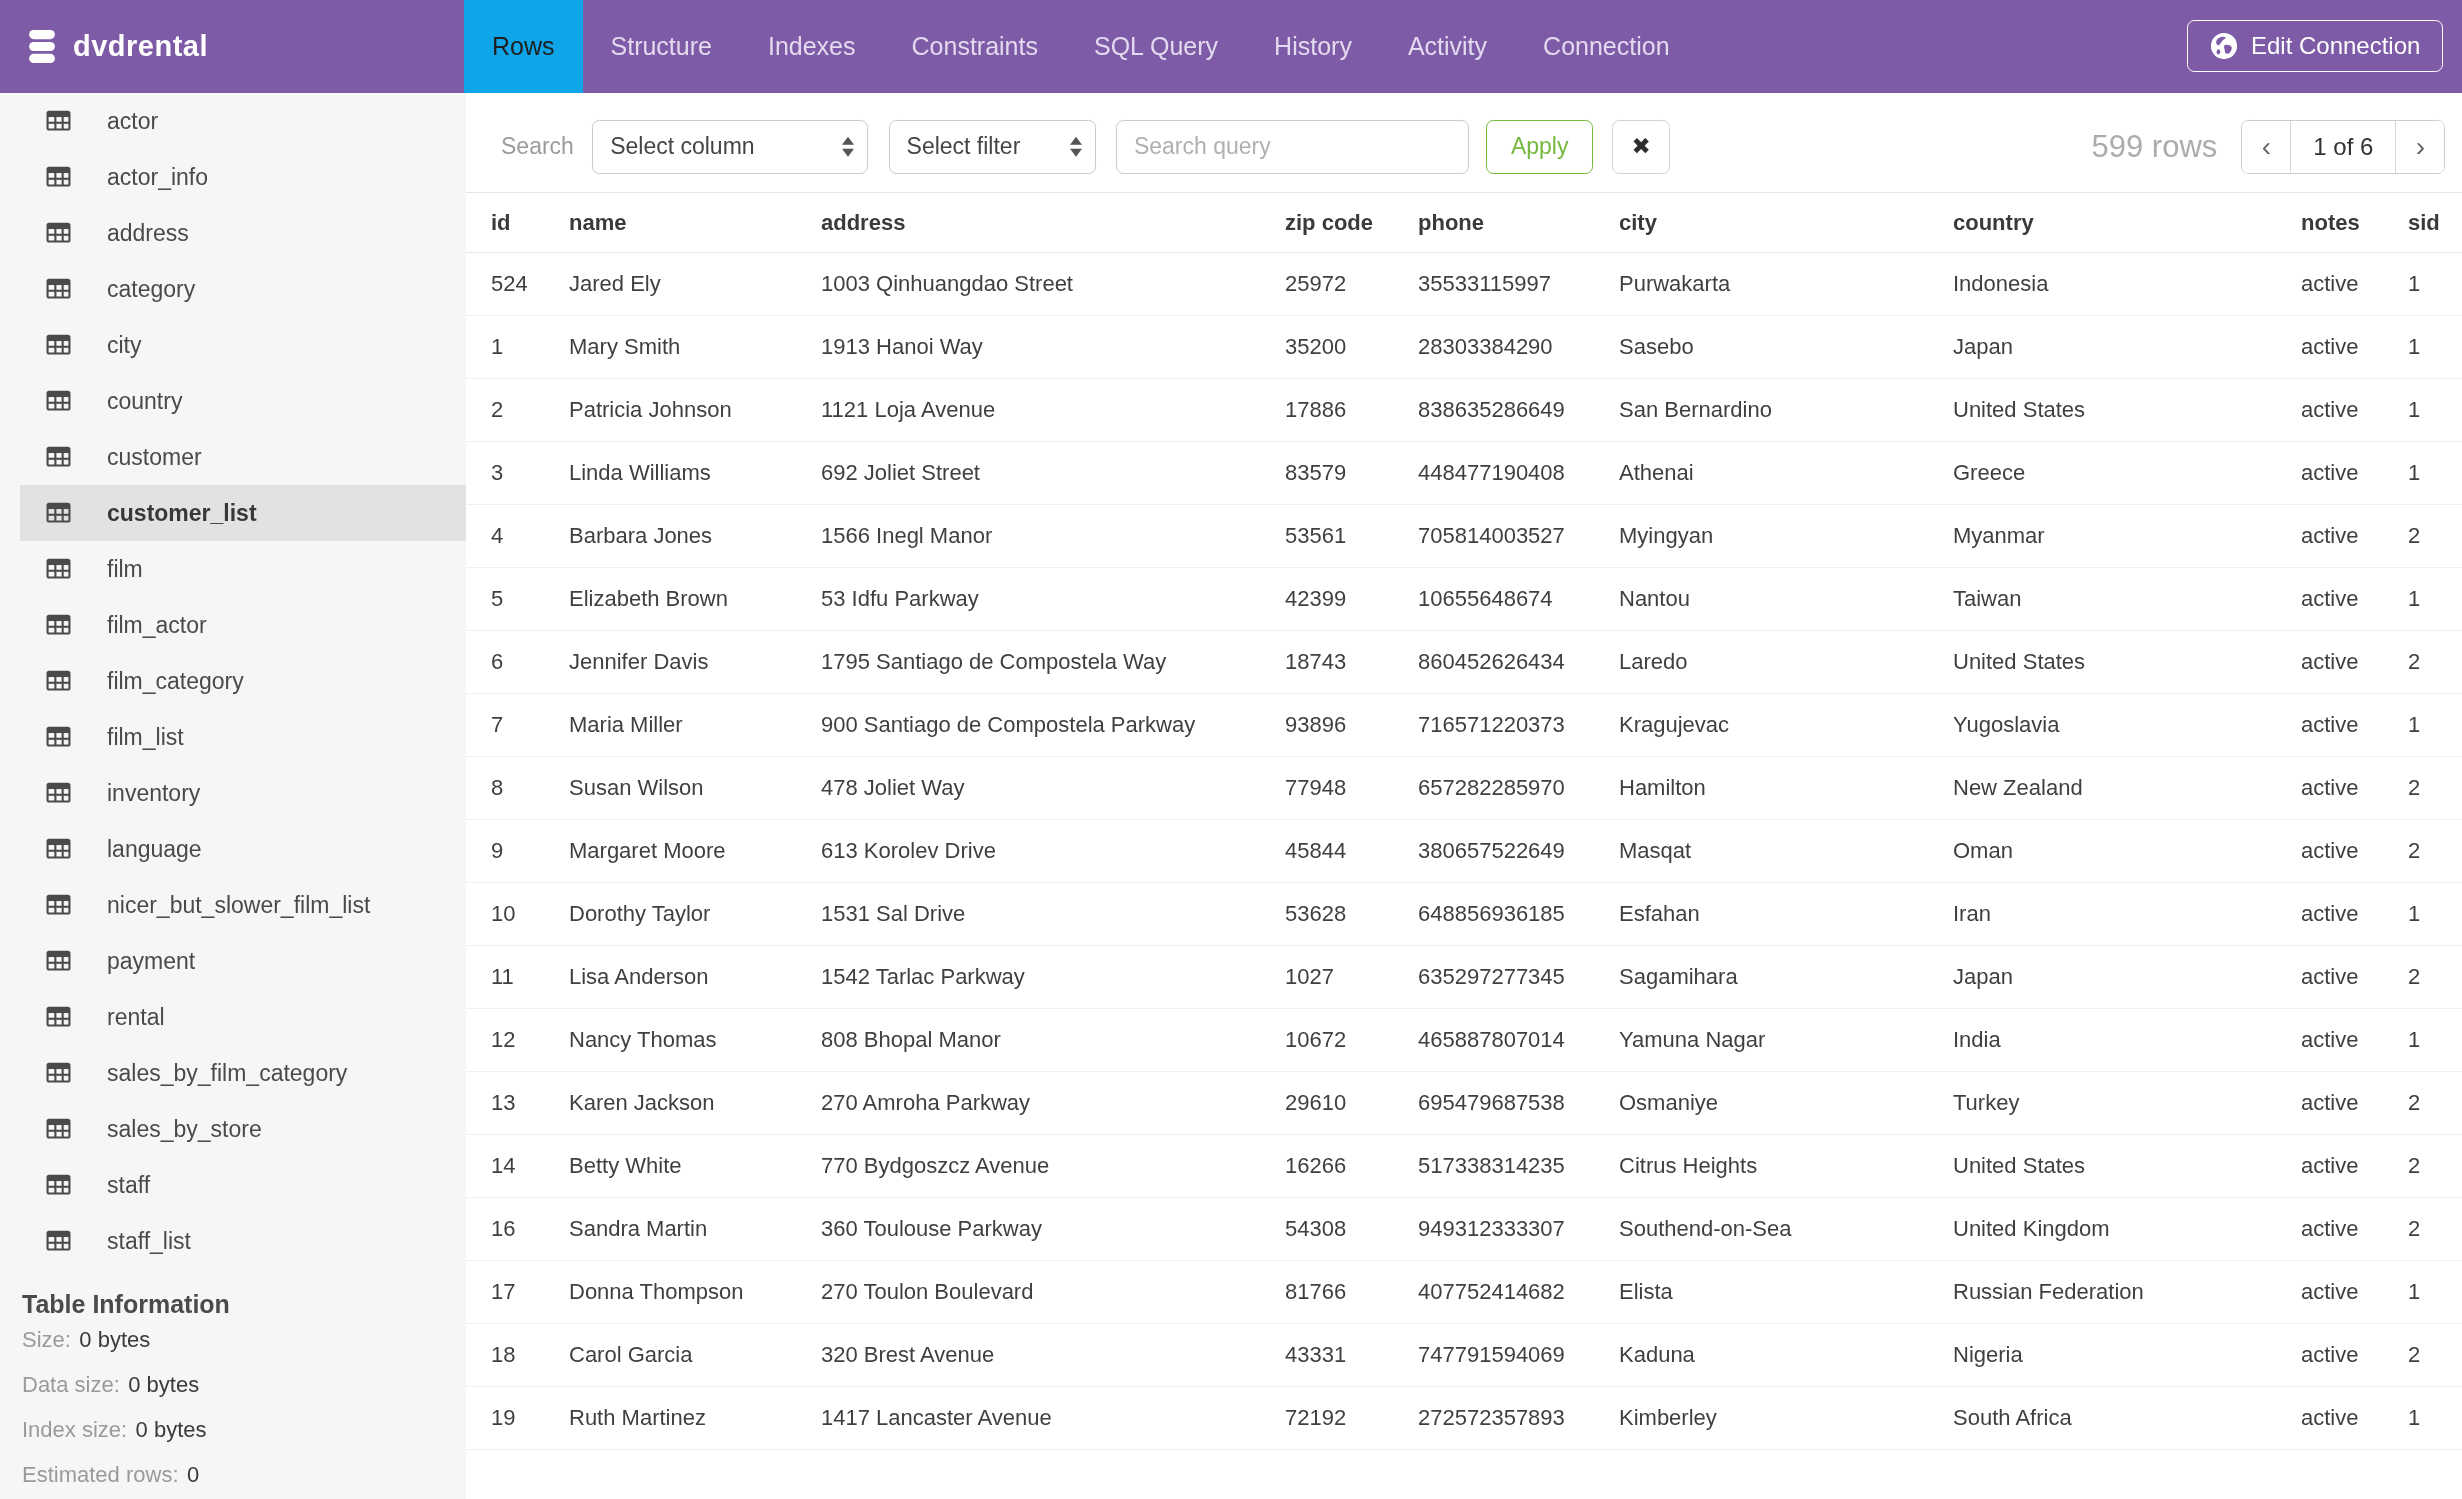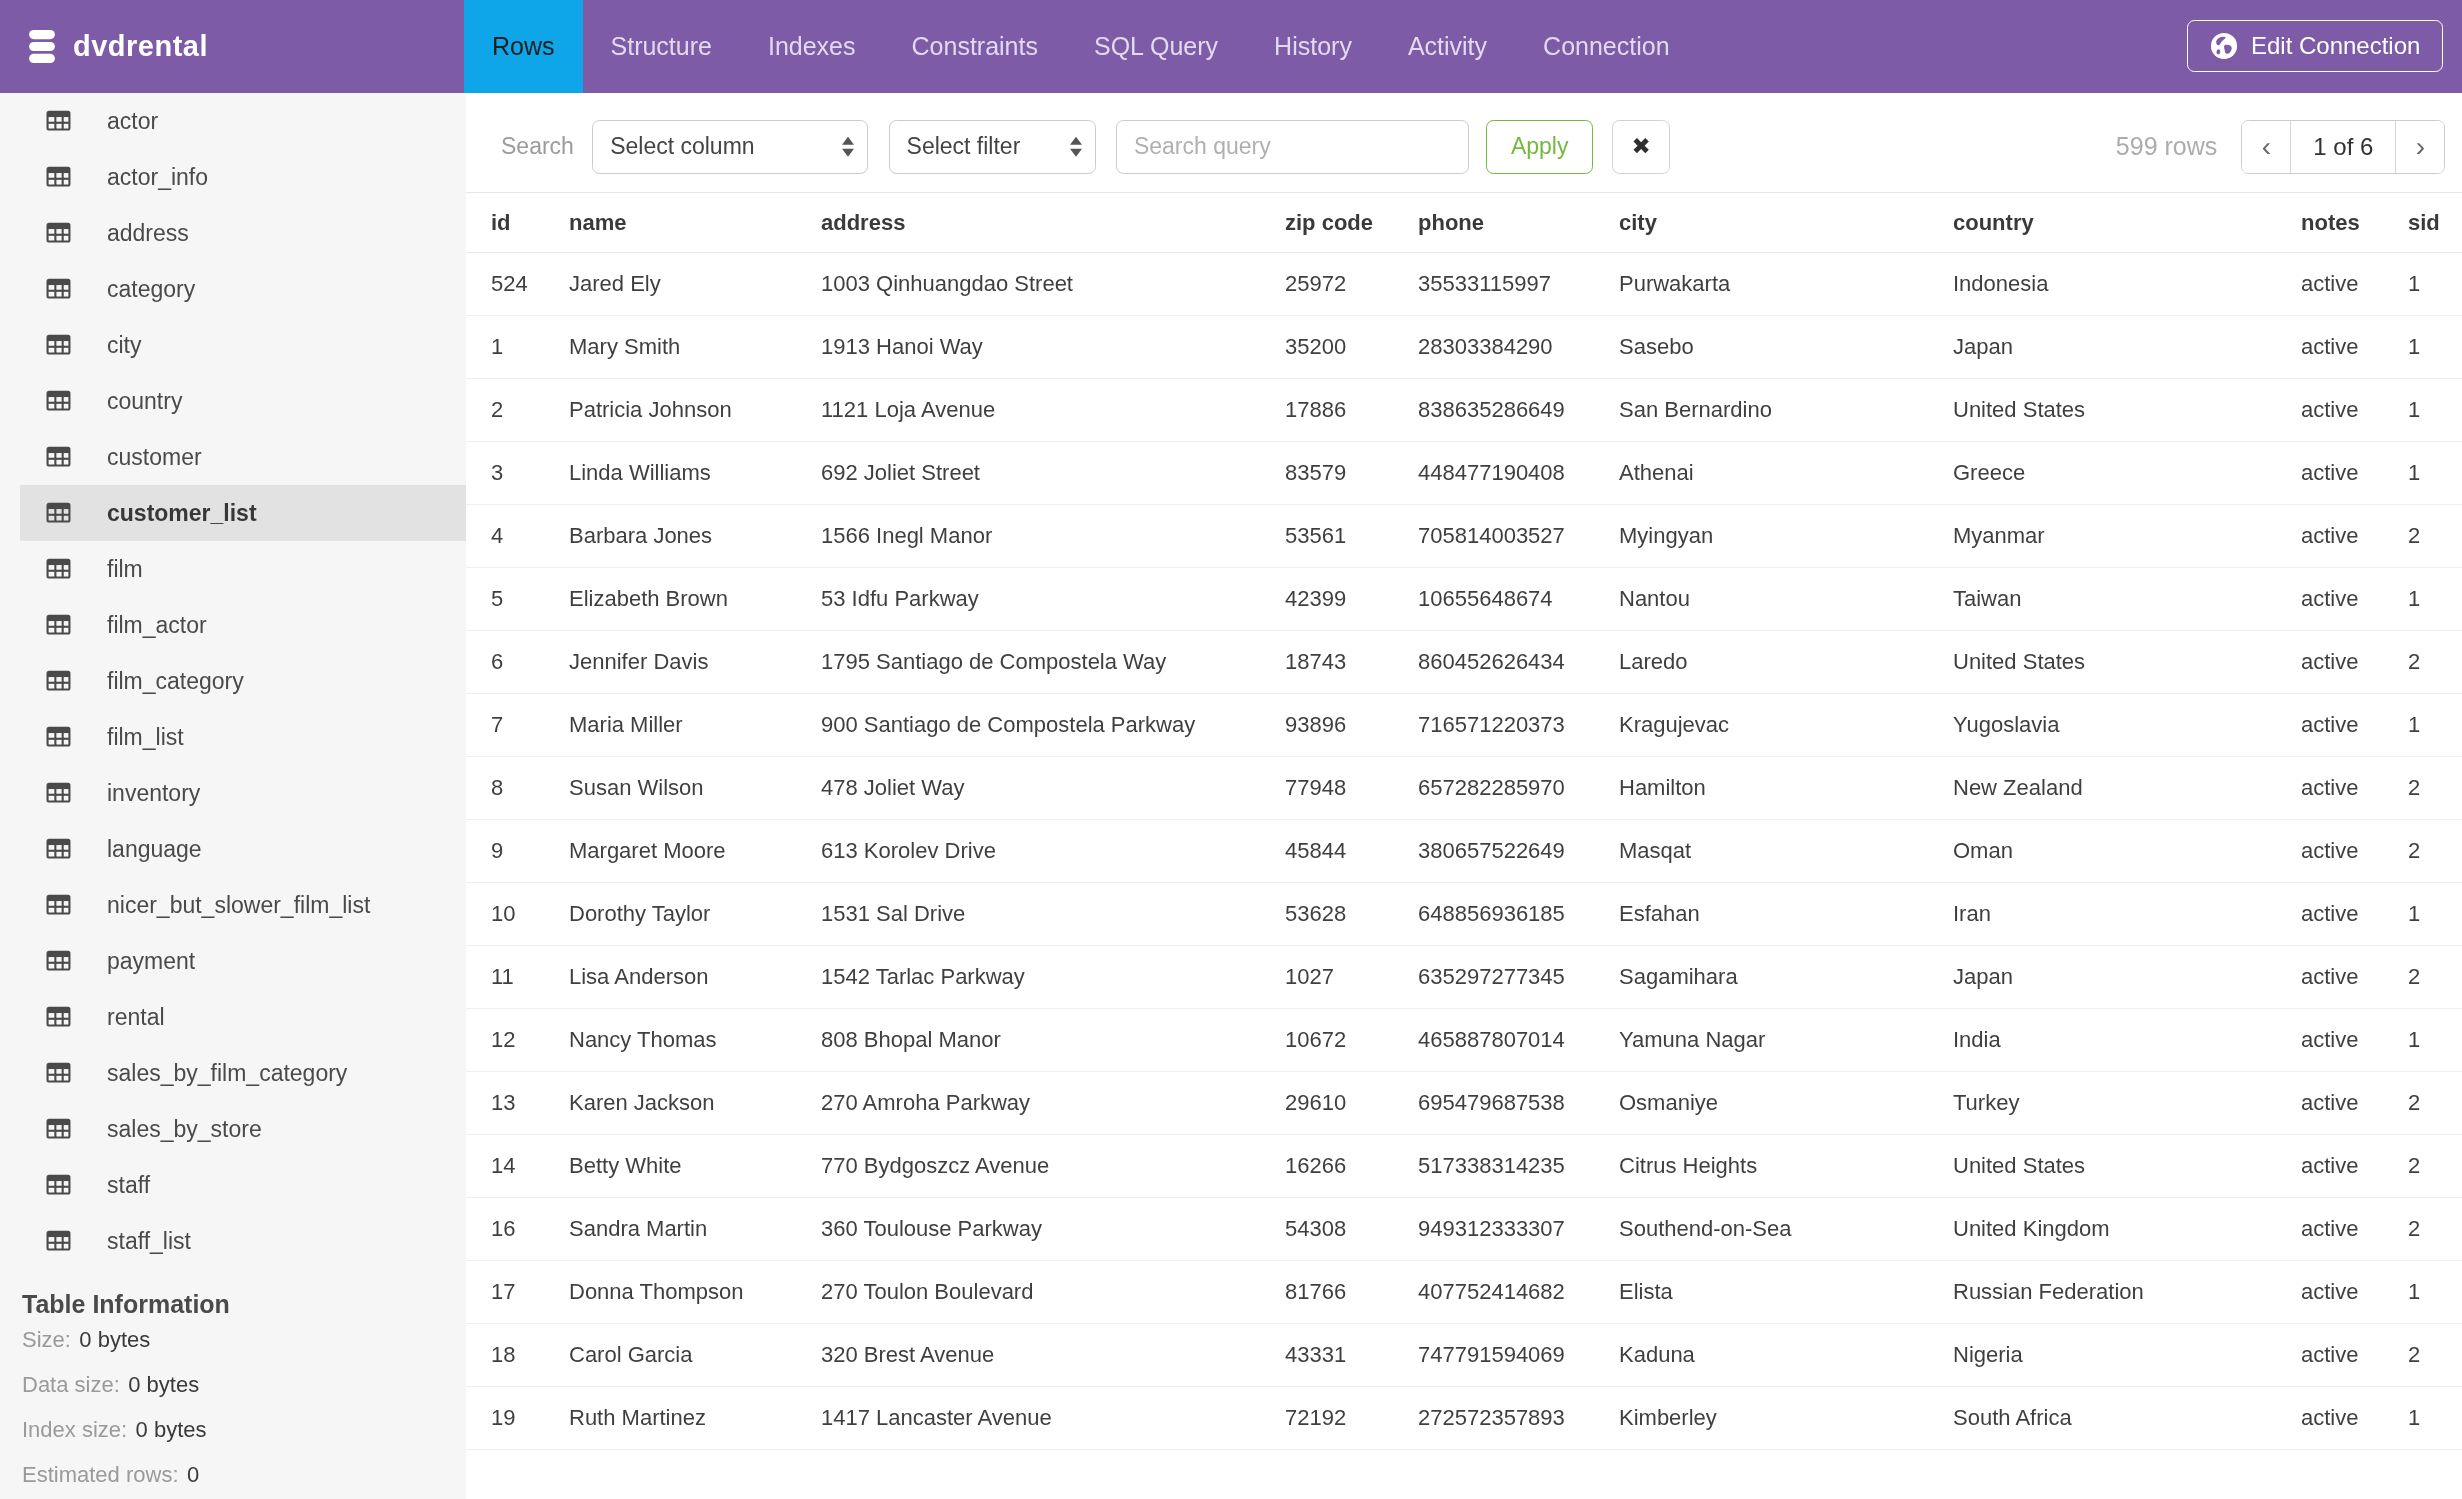--- a/index.html
+++ b/index.html
@@ -42,21 +42,21 @@
   .arr-up{width:0;height:0;border-left:6.5px solid transparent;border-right:6.5px solid transparent;border-bottom:8.4px solid #555;}
   .arr-down{width:0;height:0;border-left:6.5px solid transparent;border-right:6.5px solid transparent;border-top:8.4px solid #555;}
   .query-input{width:353px;height:54px;border:0.9px solid #cbcbcb;border-radius:7.4px;font-size:23px;color:#333;
     padding:0 16.7px;box-sizing:border-box;margin-right:16.7px;font-family:inherit;outline:none;}
   .query-input::placeholder{color:#b0b0b0;}
   .apply-btn{height:54px;padding:0 24px;border:1.9px solid #74B83D;border-radius:7.4px;background:#fff;color:#74B83D;
     font-size:23px;cursor:pointer;margin-right:18.6px;font-family:inherit;}
   .clear-btn{height:54px;width:58px;border:0.9px solid #d2d2d2;border-radius:7.4px;background:#fff;color:#2e2e2e;
     font-size:23px;font-weight:bold;cursor:pointer;font-family:inherit;}
   .toolbar-right{margin-left:auto;display:flex;align-items:center;margin-right:16.7px;}
-  .rows-count{color:#acacac;font-size:25px;margin-right:24px;}
+  .rows-count{color:#acacac;font-size:31px;margin-right:24px;}
   .pager{display:flex;height:52px;border:0.9px solid #cccccc;border-radius:7.4px;overflow:hidden;background:#fff;}
   .pg{display:flex;align-items:center;justify-content:center;font-size:24px;background:#fff;border:none;font-family:inherit;}
   .pg.prev,.pg.next{width:48px;color:#666;cursor:pointer;font-size:28px;}
   .pg.current{width:104px;color:#333;border-left:0.9px solid #d6d6d6;border-right:0.9px solid #d6d6d6;}
 
   
   .grid-wrap{height:1316px;overflow:hidden;}
   table.grid{border-collapse:collapse;table-layout:fixed;width:1996px;}
   table.grid th{height:59px;border-top:0.9px solid #e7e7e7;border-bottom:0.9px solid #e7e7e7;
     font-size:22px;font-weight:bold;color:#3a3a3a;text-align:left;padding:0 18.6px 0 0;vertical-align:middle;cursor:pointer;

